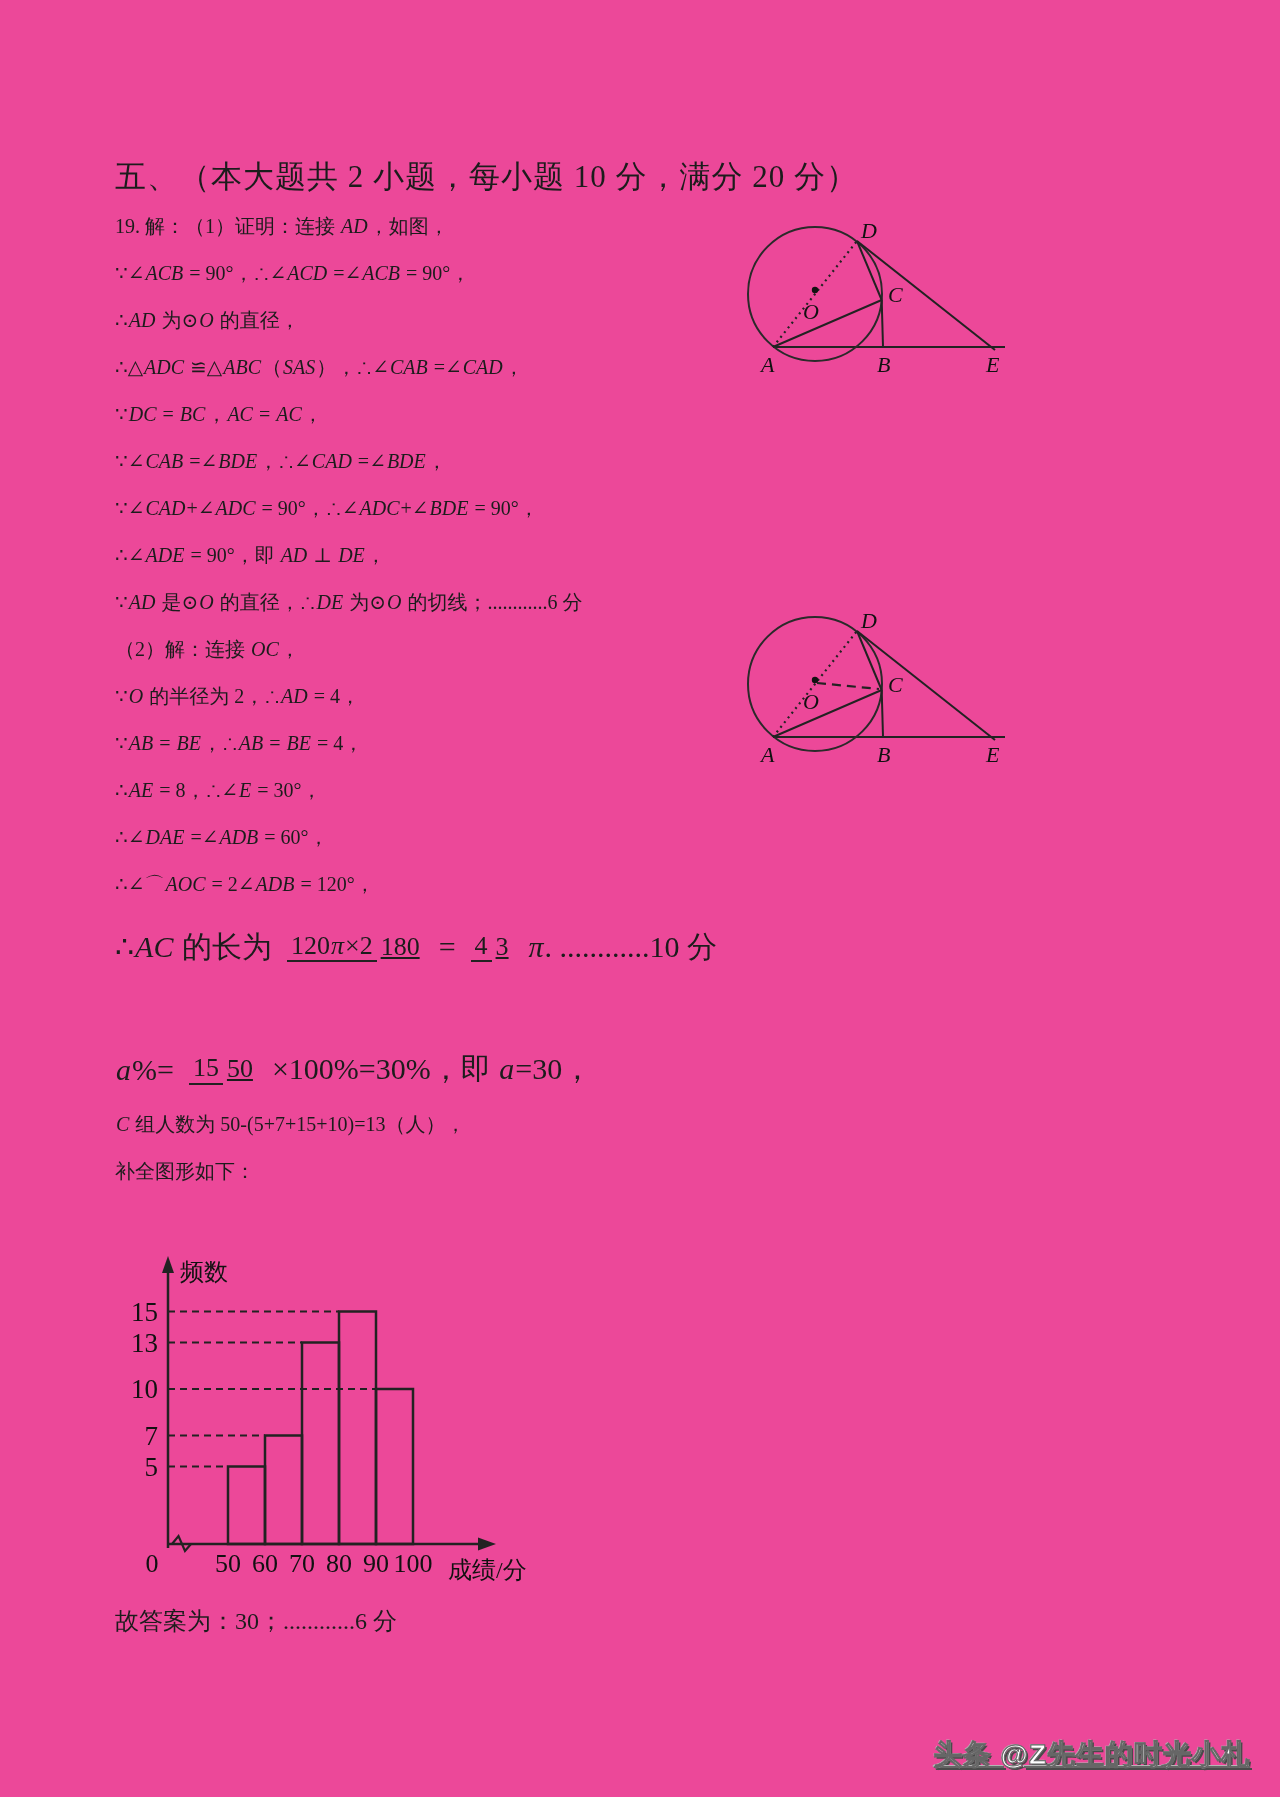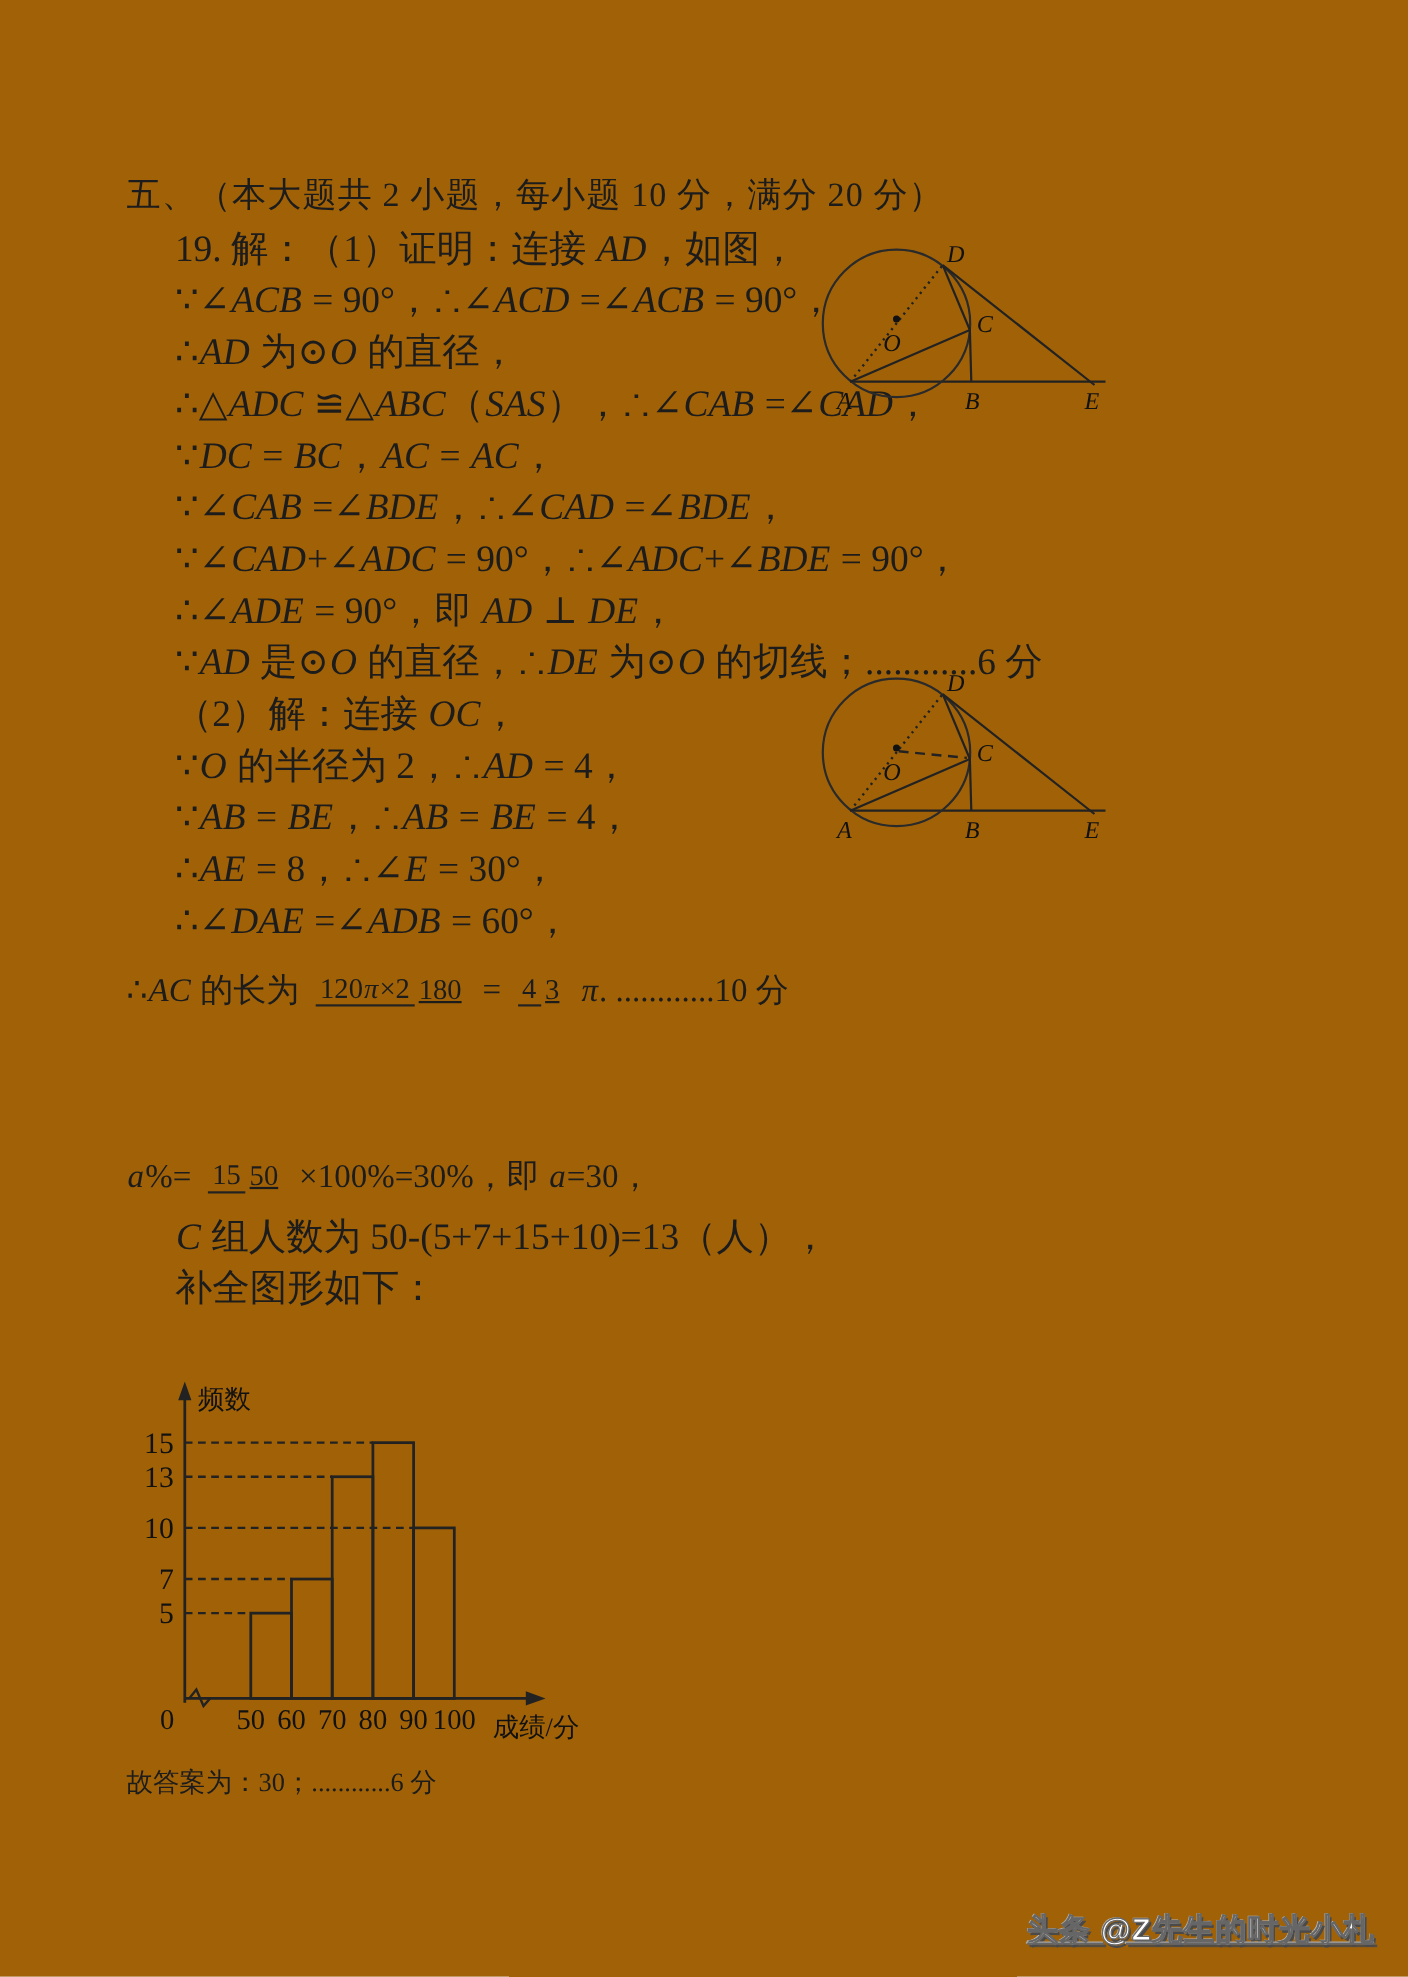--- a/index.html
+++ b/index.html
@@ -1,28 +1,28 @@
 <!DOCTYPE html>
 <html><head>
 <meta charset="utf-8">
 <style>
   html,body{margin:0;padding:0;background:#e9e9e9;}
   .page{
     position:relative; width:1280px; height:1797px; margin:0 auto;
-    background:#a16207; overflow:hidden;
+    background:#ec4899; overflow:hidden;
     font-family:"Liberation Serif","DejaVu Serif",serif;
     color:#1c1c1c;
   }
   .hline{
     position:absolute; left:115px; top:158px;
     font-size:31px; line-height:38px; white-space:nowrap; letter-spacing:1px;
   }
   #p19-lines{position:absolute; left:115px; top:203px;}
   #p20-lines{position:absolute; left:115px; top:1038px;}
-  .tline{height:47px; line-height:47px; font-size:34px; white-space:nowrap;margin-left:44px;}
+  .tline{height:47px; line-height:47px; font-size:20px; white-space:nowrap;}
   .frac-line{height:70px; display:flex; align-items:center; font-size:30px; white-space:nowrap; margin-top:4px;gap:10px;}
   #p20-lines .frac-line{height:63px; margin-top:0;}
   .frac{
     display:inline-flex; flex-direction:row; align-items:center;
     vertical-align:middle; margin:0 5px; font-size:26px; line-height:1.1;
   }
   .frac .num{border-bottom:2px solid #222; padding:0 4px;}
   .frac .den{padding:0 4px;text-decoration:underline;}
   i{font-style:italic; padding:0 1px;}
   .closing{
@@ -60,20 +60,21 @@
       <div class="tline">∵<i>DC</i> = <i>BC</i>，<i>AC</i> = <i>AC</i>，</div>
       <div class="tline">∵∠<i>CAB</i> =∠<i>BDE</i>，∴∠<i>CAD</i> =∠<i>BDE</i>，</div>
       <div class="tline">∵∠<i>CAD</i>+∠<i>ADC</i> = 90°，∴∠<i>ADC</i>+∠<i>BDE</i> = 90°，</div>
       <div class="tline">∴∠<i>ADE</i> = 90°，即 <i>AD</i> ⊥ <i>DE</i>，</div>
       <div class="tline">∵<i>AD</i> 是⊙<i>O</i> 的直径，∴<i>DE</i> 为⊙<i>O</i> 的切线；............6 分</div>
       <div class="tline">（2）解：连接 <i>OC</i>，</div>
       <div class="tline">∵<i>O</i> 的半径为 2，∴<i>AD</i> = 4，</div>
       <div class="tline">∵<i>AB</i> = <i>BE</i>，∴<i>AB</i> = <i>BE</i> = 4，</div>
       <div class="tline">∴<i>AE</i> = 8，∴∠<i>E</i> = 30°，</div>
       <div class="tline">∴∠<i>DAE</i> =∠<i>ADB</i> = 60°，</div>
+      <div class="tline">∴∠⌒<i>AOC</i> = 2∠<i>ADB</i> = 120°，</div>
       <div class="frac-line">
         <span>∴<i>AC</i> 的长为</span>
         <span class="frac">
           <span class="num">120<i>π</i>×2</span>
           <span class="den">180</span>
         </span>
         <span>=</span>
         <span class="frac">
           <span class="num">4</span>
           <span class="den">3</span>

